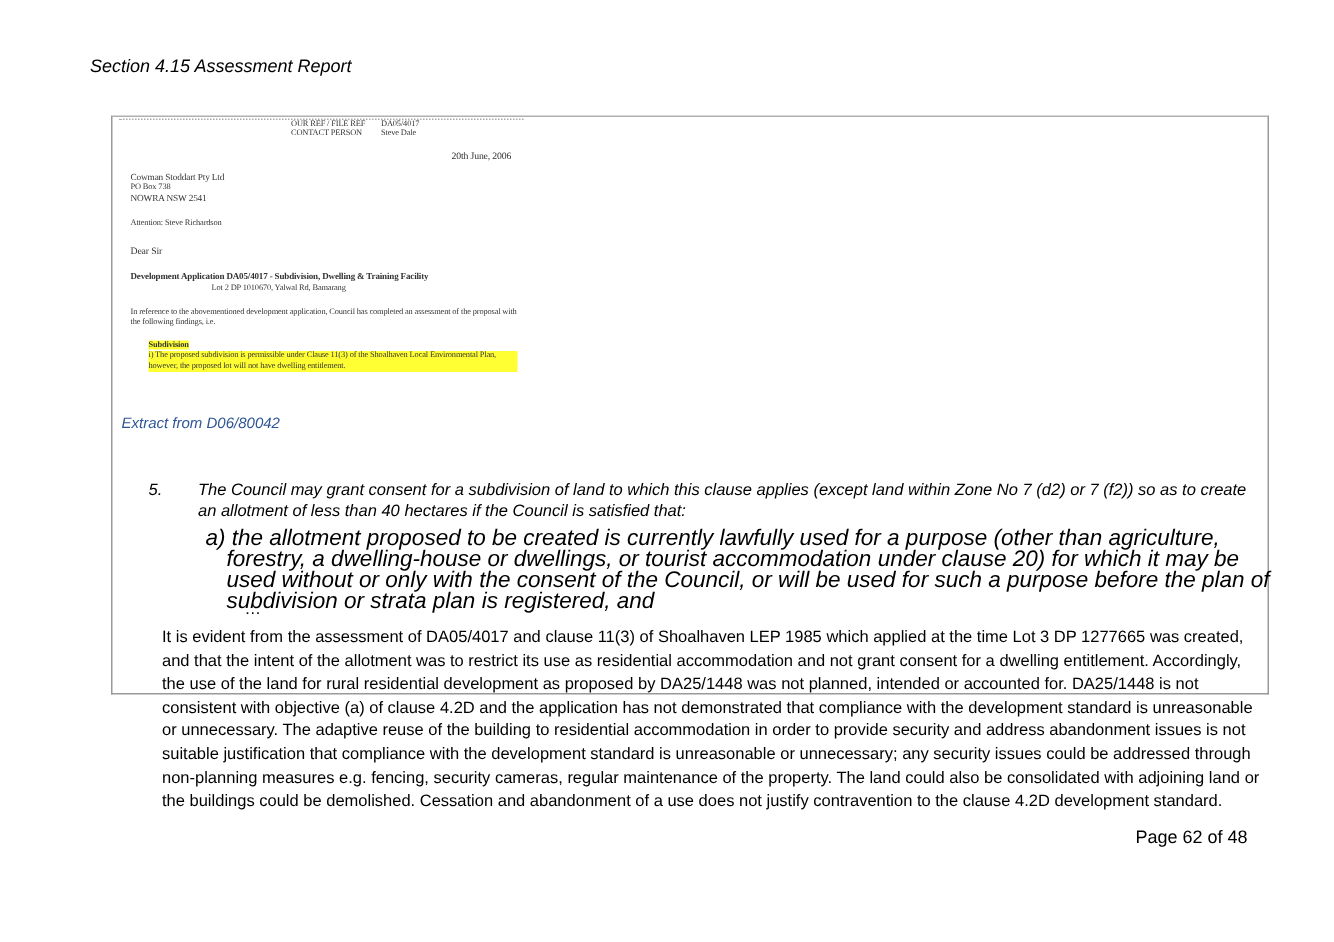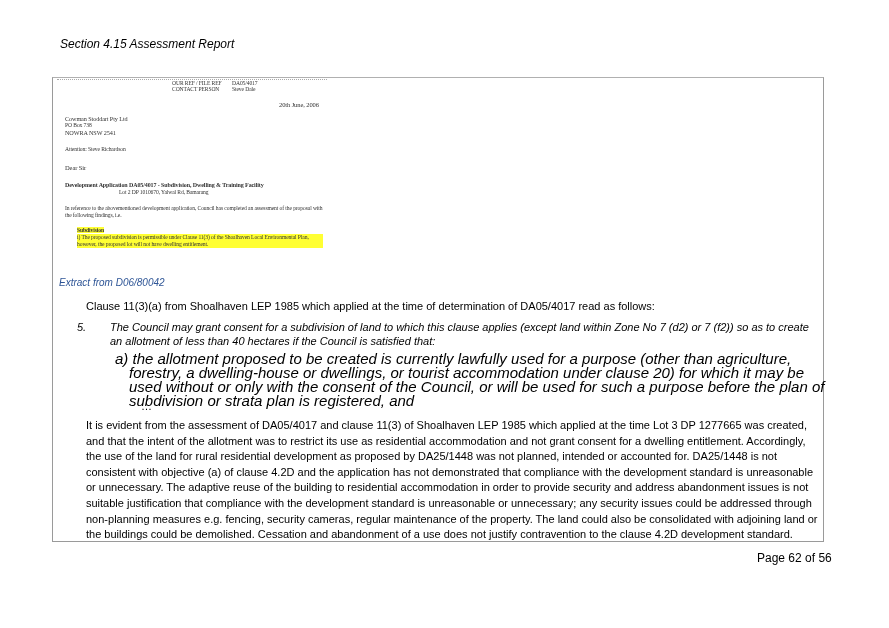--- a/index.html
+++ b/index.html
@@ -1,19 +1,19 @@
 <!DOCTYPE html>
 <html><head>
   <meta charset="utf-8">
   <style>
     html, body { margin: 0; padding: 0; background: #ffffff; }
     body { width: 889px; height: 628px; position: relative; overflow: hidden;
            font-family: "Liberation Sans", sans-serif; color: #000; }
     .header-title { position: absolute; left: 60px; top: 37px; font-size: 12px; font-style: italic; }
-    .frame { position: absolute; left: 52px; top: 77px; width: 772px; height: 465px;
+    .frame { position: absolute; left: 74px; top: 77px; width: 772px; height: 386px;
              border: 1px solid #9a9a9a; border-top-color: #b0b0b0; box-sizing: border-box; }
     .scan { position: absolute; left: 4px; top: 0; width: 270px; height: 190px;
             font-family: "Liberation Serif", serif; color: #333; }
     .scan .dotted { position: absolute; left: 0; top: 1px; width: 270px; border-top: 1px dotted #aaa; }
     .scan .t { position: absolute; white-space: nowrap; font-size: 5.6px; letter-spacing: -0.1px; filter: blur(0.35px); }
     .scan .b { font-weight: bold; }
     .hl { background: #ffff33; }
     .caption { position: absolute; left: 6px; top: 199px; font-size: 10px; font-style: italic; color: #2e5596; }
     .clause-intro { position: absolute; left: 33px; top: 222px; font-size: 11px; white-space: nowrap; }
     .item5 { position: absolute; left: 24px; top: 242px; width: 740px; font-size: 11px; font-style: italic; line-height: 14px; }
@@ -44,27 +44,26 @@
     <div class="t" style="left:8px;top:86px;font-size:6.5px;">Dear Sir</div>
     <div class="t b" style="left:8px;top:104px;font-size:6px;">Development Application DA05/4017 - Subdivision, Dwelling &amp; Training Facility</div>
     <div class="t" style="left:62px;top:111px;">Lot 2 DP 1010670, Yalwal Rd, Bamarang</div>
     <div class="t" style="left:8px;top:127px;width:258px;white-space:normal;line-height:7px;">In reference to the abovementioned development application, Council has completed an assessment of the proposal with the following findings, i.e.</div>
     <div class="t b hl" style="left:20px;top:149px;">Subdivision</div>
     <div class="t hl" style="left:20px;top:156px;width:246px;white-space:normal;line-height:7px;">i) The proposed subdivision is permissible under Clause 11(3) of the Shoalhaven Local Environmental Plan, however, the proposed lot will not have dwelling entitlement.</div>
   </div>
 
   <div class="caption">Extract from D06/80042</div>
 
-  <div class="clause-intro">Clause 11(3)(a)  from Shoalhaven LEP 1985 which applied at the time of determination of DA05/4017 read as follows:</div>
 
   <div class="item5">
     <span class="num">5.</span>
     <div class="txt">The Council may grant consent for a subdivision of land to which this clause applies (except land within Zone No 7 (d2) or 7 (f2)) so as to create an allotment of less than 40 hectares if the Council is satisfied that:</div>
   </div>
 
   <div class="item-a">a) the allotment proposed to be created is currently lawfully used for a purpose (other than agriculture, forestry, a dwelling-house or dwellings, or tourist accommodation under clause 20) for which it may be used without or only with the consent of the Council, or will be used for such a purpose before the plan of subdivision or strata plan is registered, and</div>
 
   <div class="ellipsis">…</div>
 
   <div class="para">It is evident from the assessment of DA05/4017 and clause 11(3) of Shoalhaven LEP 1985 which applied at the time Lot 3 DP 1277665 was created, and that the intent of the allotment was to restrict its use as residential accommodation and not grant consent for a dwelling entitlement. Accordingly, the use of the land for rural residential development as proposed by DA25/1448 was not planned, intended or accounted for. DA25/1448 is not consistent with objective (a) of clause 4.2D and the application has not demonstrated that compliance with the development standard is unreasonable or unnecessary. The adaptive reuse of the building to residential accommodation in order to provide security and address abandonment issues is not suitable justification that compliance with the development standard is unreasonable or unnecessary; any security issues could be addressed through non-planning measures e.g. fencing, security cameras, regular maintenance of the property. The land could also be consolidated with adjoining land or the buildings could be demolished. Cessation and abandonment of a use does not justify contravention to the clause 4.2D development standard.</div>
 </div>
 
-<div class="page-num">Page 62 of 56</div>
+<div class="page-num">Page 62 of 48</div>
 
 </body></html>

